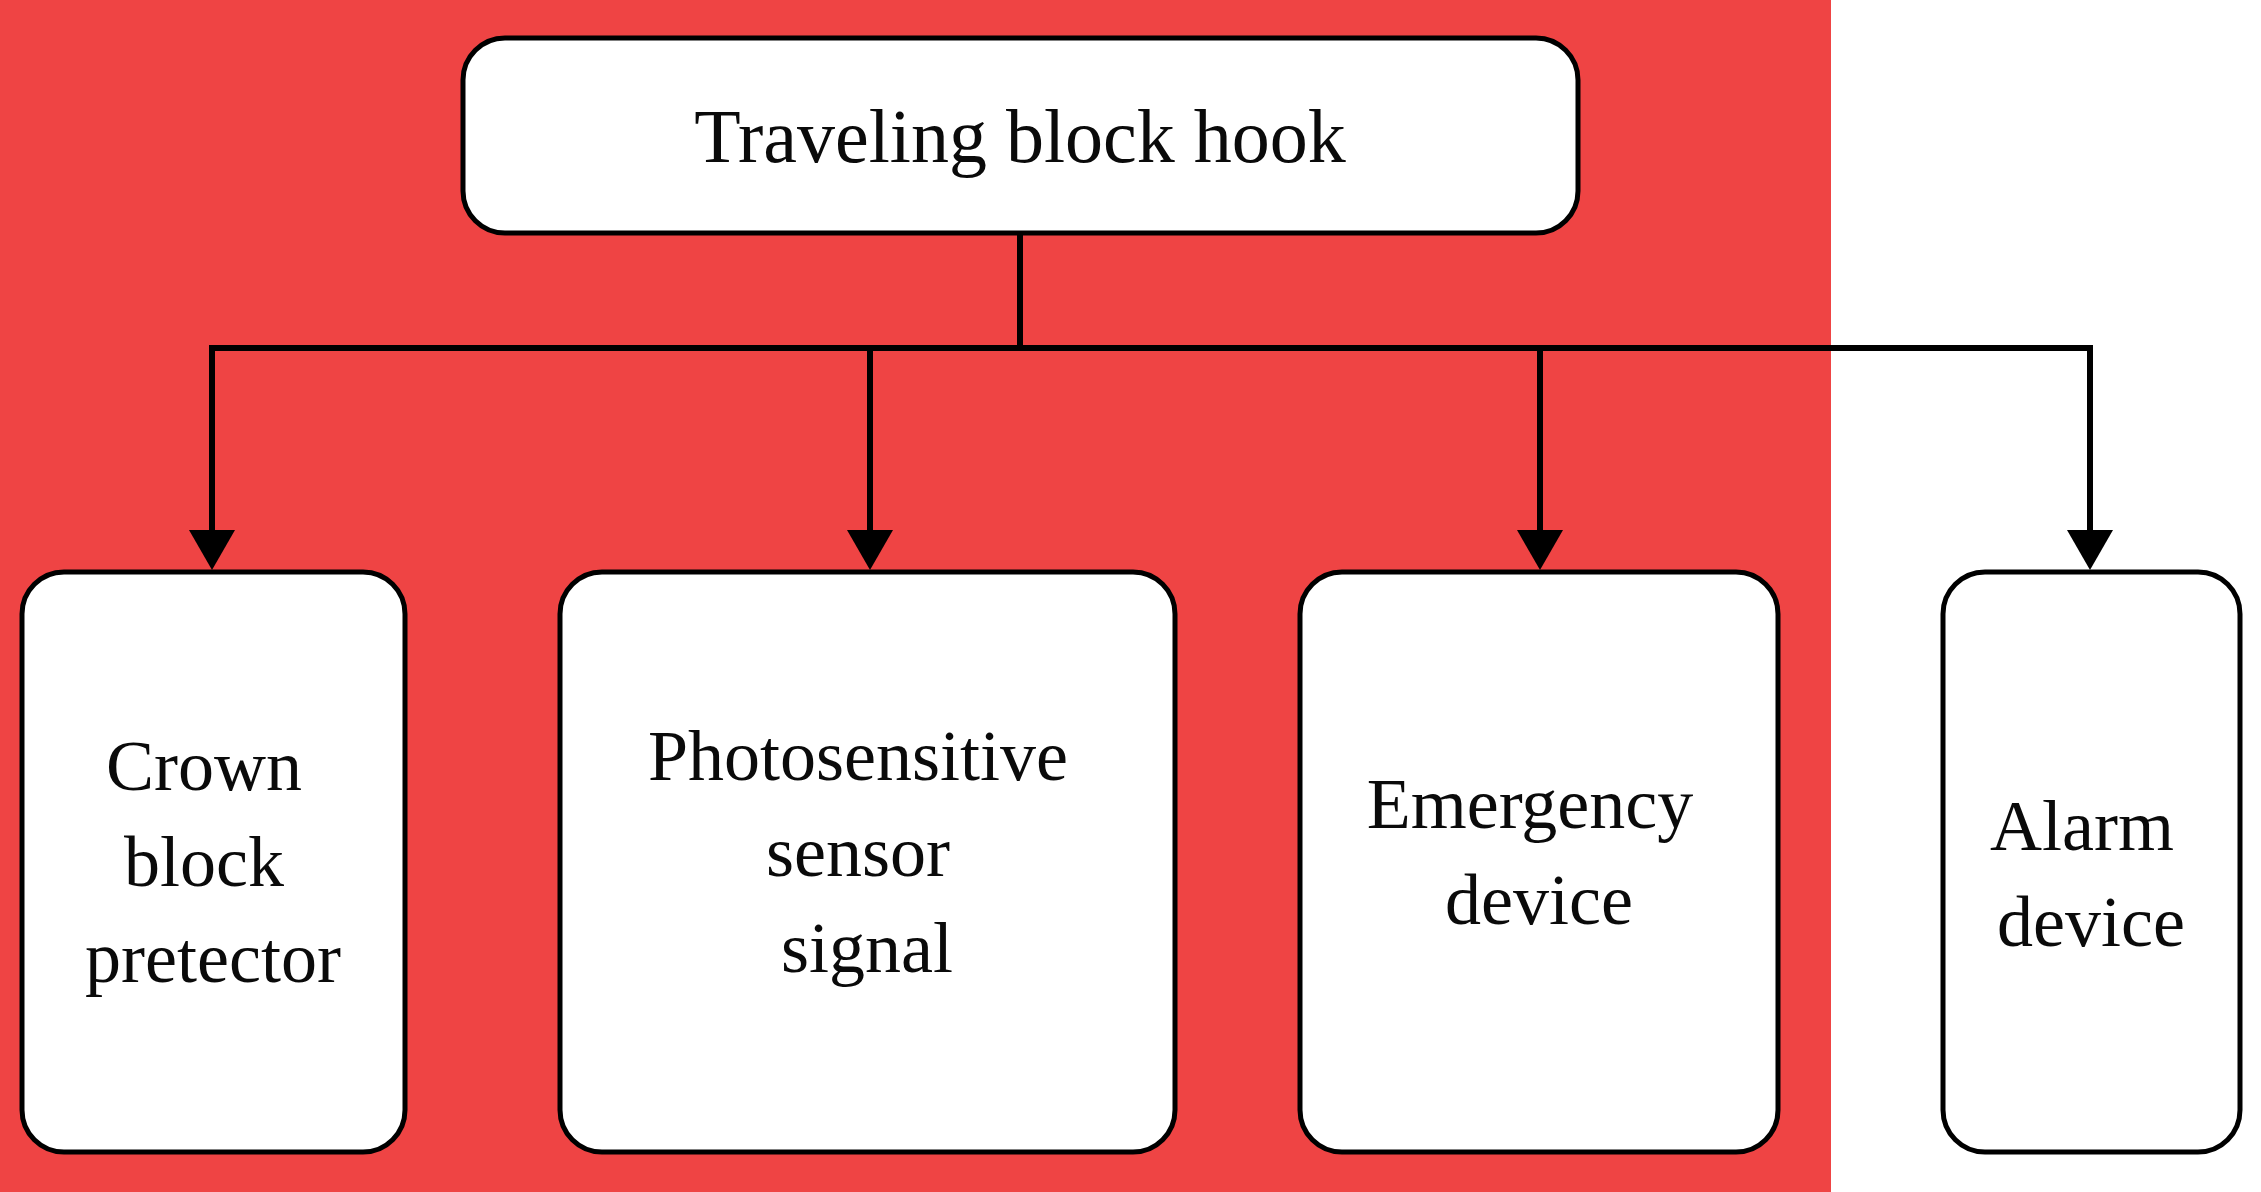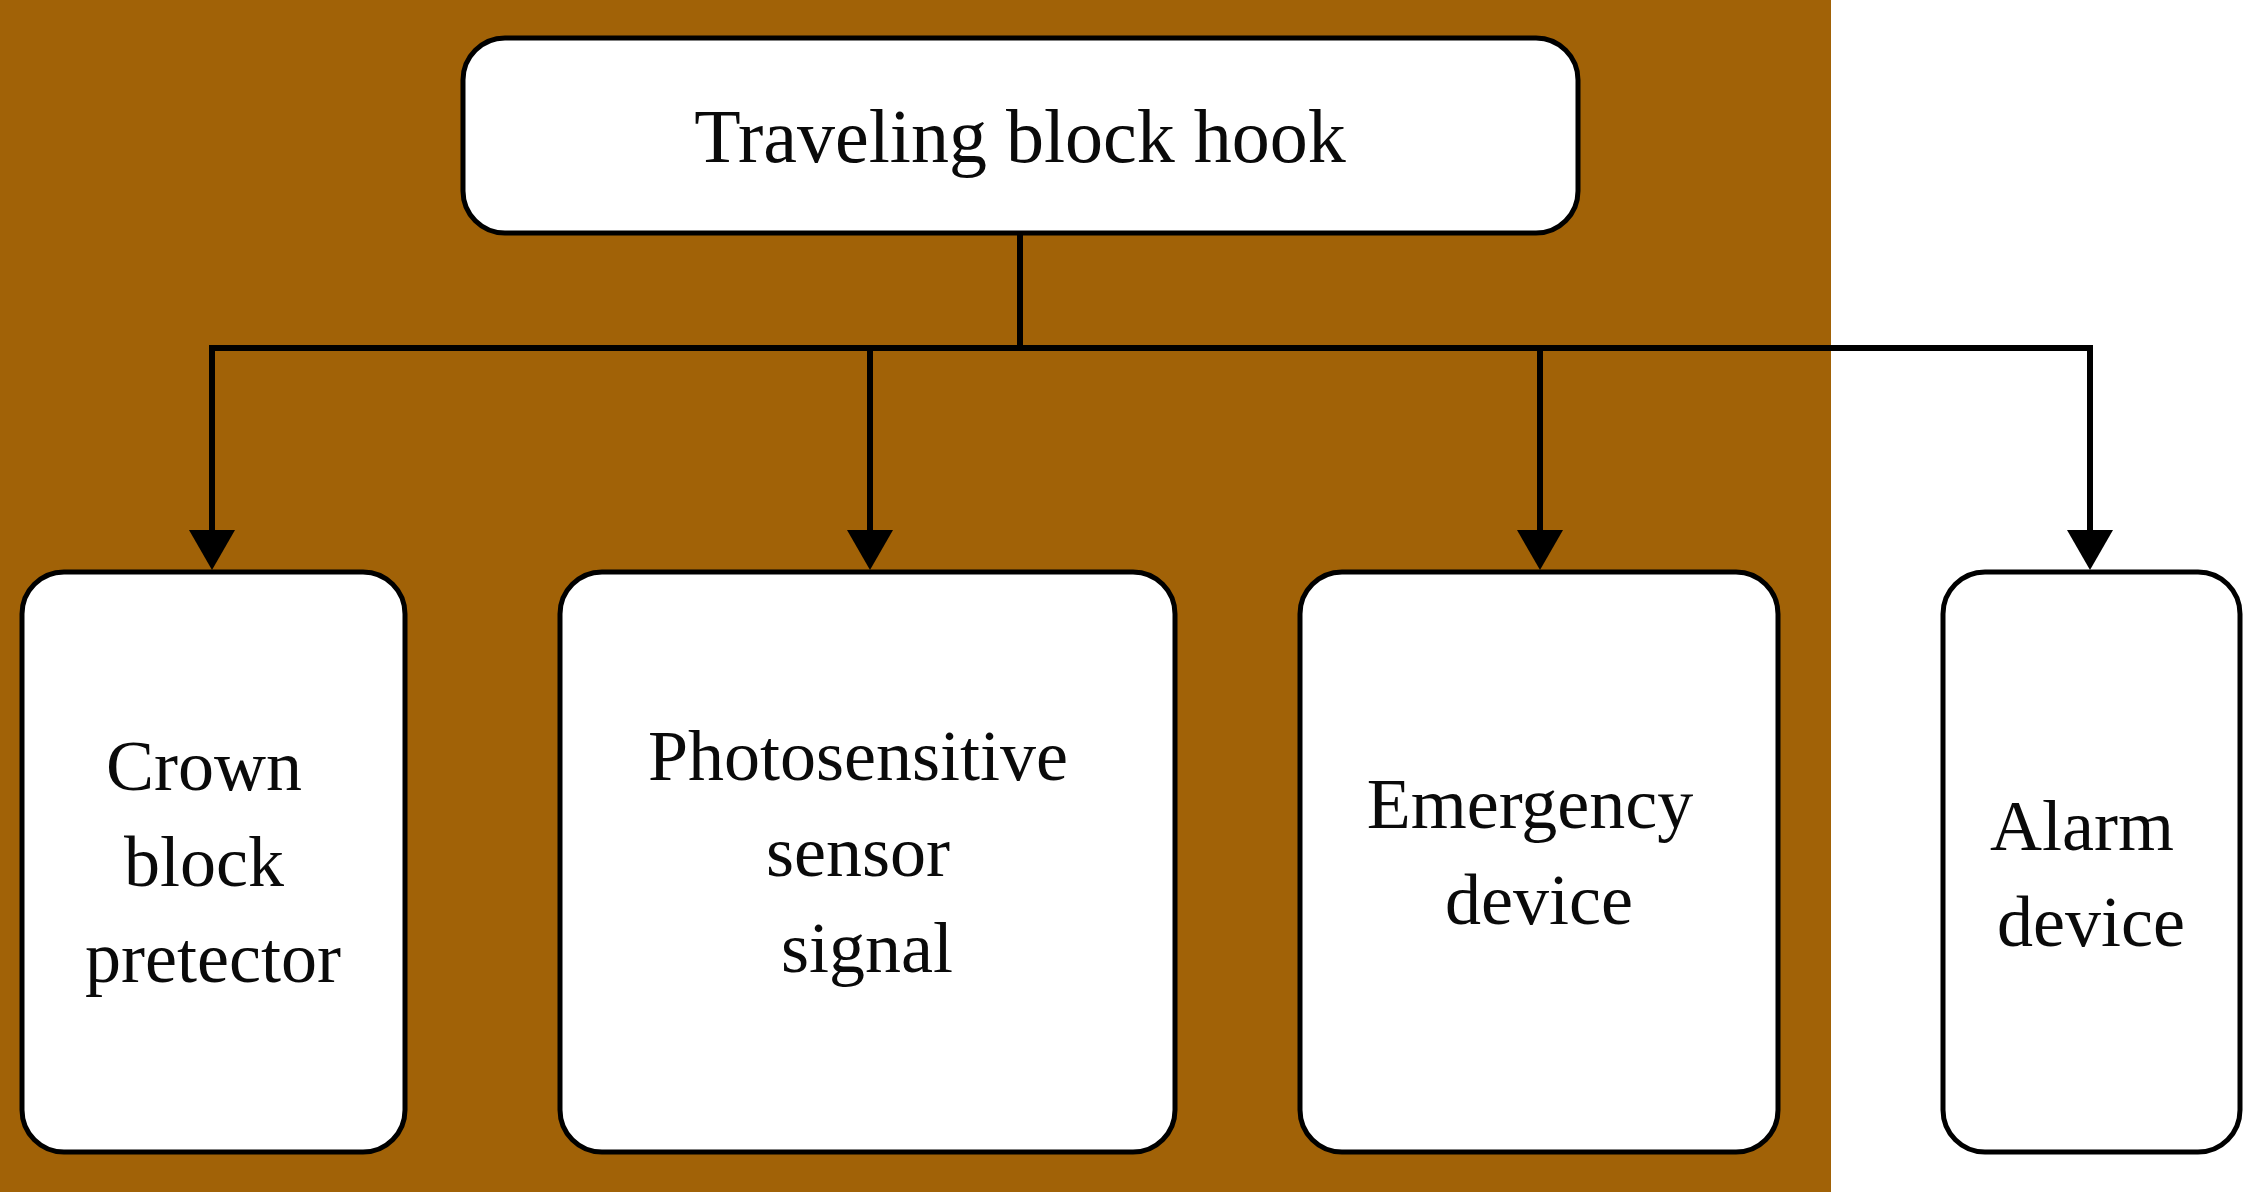--- a/index.html
+++ b/index.html
@@ -11,21 +11,21 @@
   body {
     width: 2261px;
     height: 1192px;
     overflow: hidden;
     font-family: "Liberation Serif", "DejaVu Serif", serif;
   }
   #diagram-root {
     position: relative;
     width: 1831px;
     height: 1192px;
-    background: #a16207;
+    background: #ef4444;
   }
   svg.diagram-canvas {
     position: absolute;
     left: 0;
     top: 0;
     width: 2261px;
     height: 1192px;
     display: block;
   }
   .node-box {

